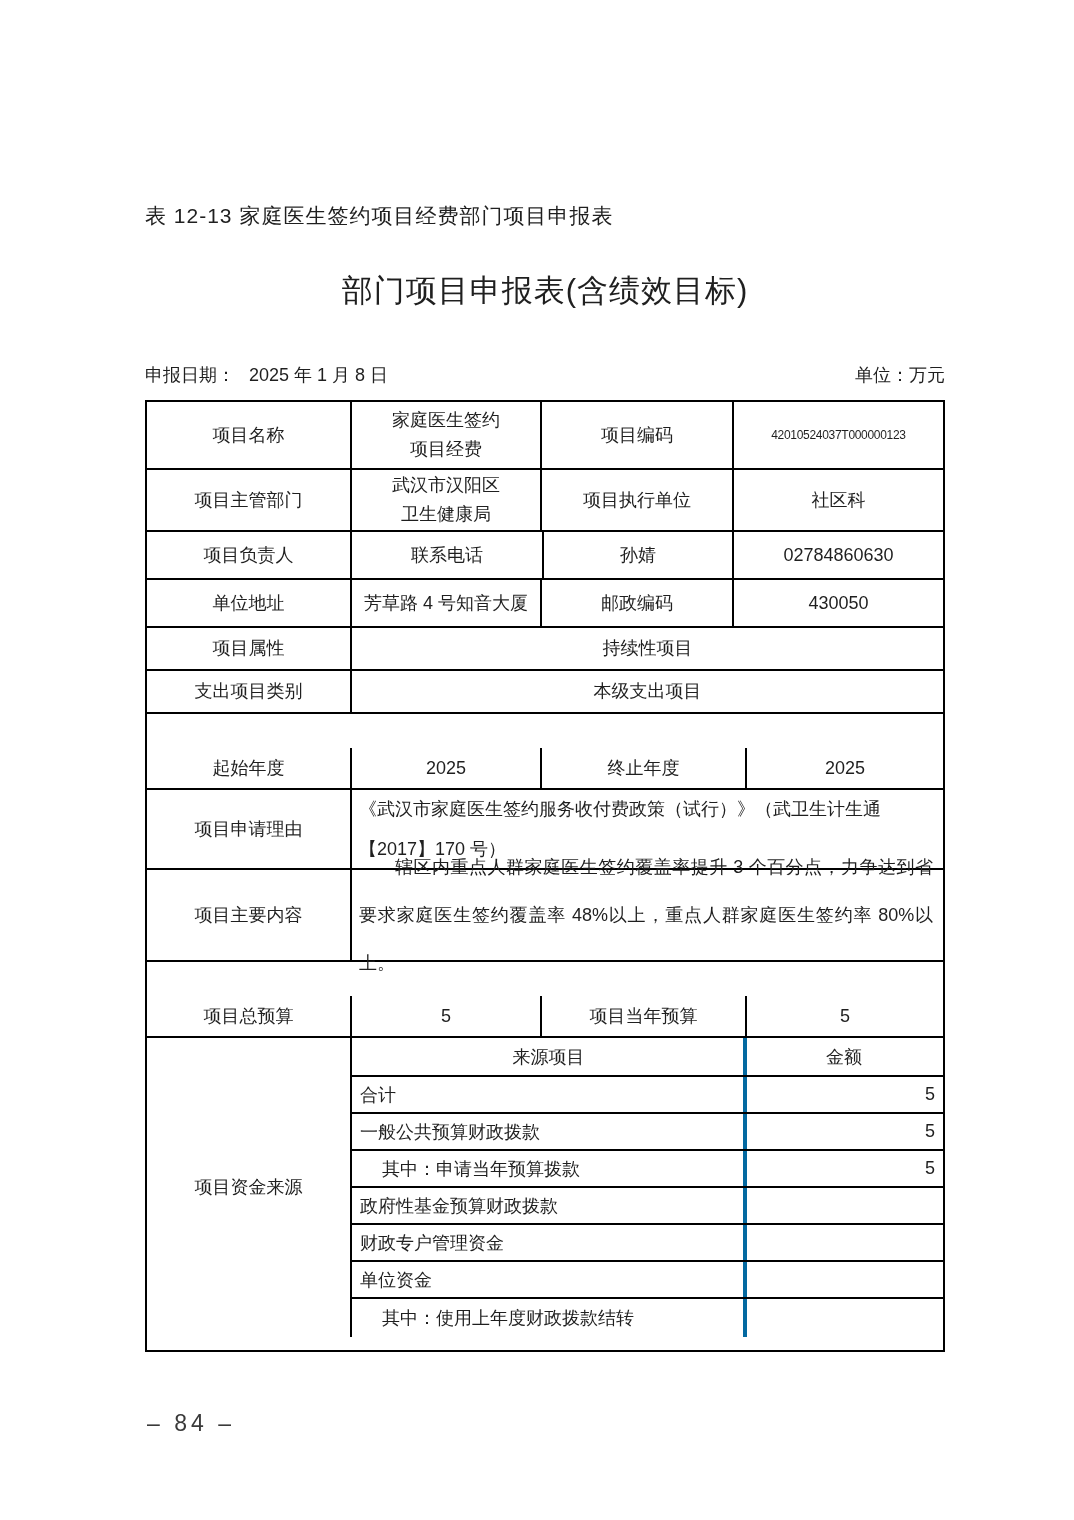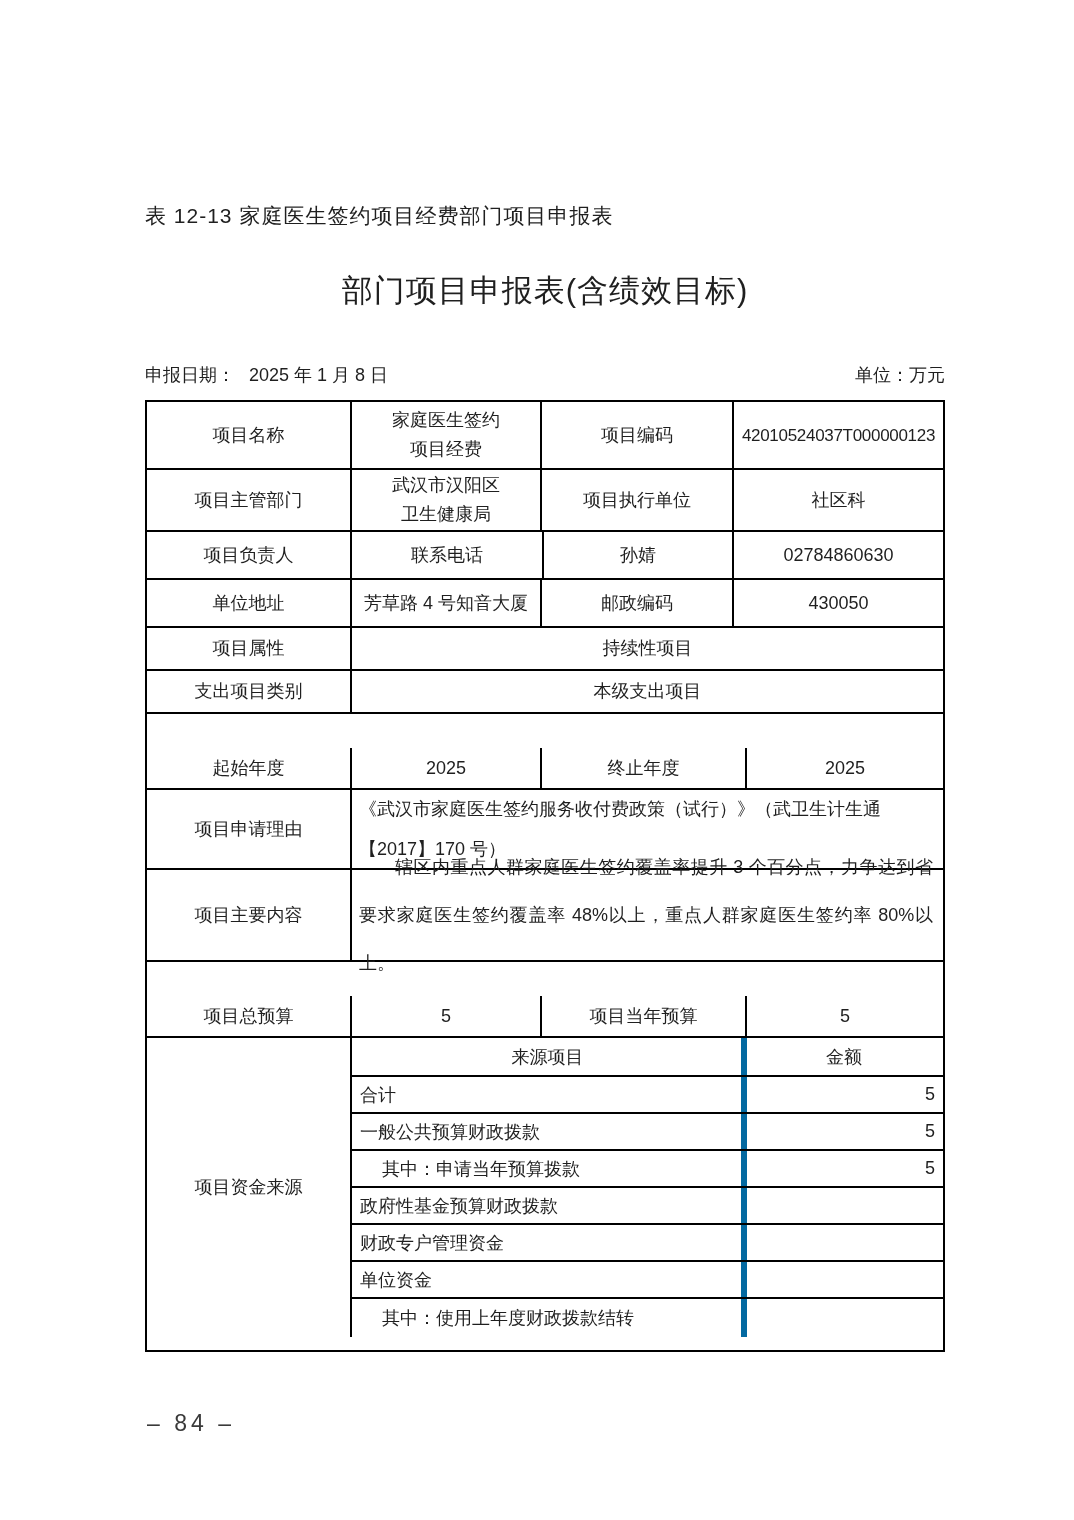--- a/index.html
+++ b/index.html
@@ -48,29 +48,29 @@
   .content-text{line-height:48px;text-indent:2em;text-align:justify;}
   .two-line{line-height:29px;}
   .label-wrap{line-height:26px;padding:0 4px;}
   
   .funding-right{flex:1 1 auto;display:flex;flex-direction:column;}
   .f-row{display:flex;border-bottom:2px solid #000;box-sizing:border-box;flex:0 0 auto;}
   .f-row:last-child{border-bottom:none;flex:1 1 auto;}
   .f-head{height:39px;}
   .f-item{height:37px;}
   .f-cell{
-    border-right:6px solid #0369a1;box-sizing:border-box;display:flex;
+    border-right:4px solid #0369a1;box-sizing:border-box;display:flex;
     align-items:center;justify-content:center;padding:0 6px;
   }
   .f-cell:last-child{border-right:none;}
   .f-source{flex:1 1 auto;justify-content:flex-start;text-align:left;padding-left:8px;}
   .f-source.indent{padding-left:30px;}
   .f-amount{width:196px;flex:0 0 auto;justify-content:flex-end;text-align:right;padding-right:8px;border-radius:11px;}
   .f-amount.head{justify-content:center;text-align:center;}
-  .code-text{font-size:17px;letter-spacing:-0.3px;white-space:nowrap;}
+  .code-text{font-size:12px;letter-spacing:-0.3px;white-space:nowrap;}
   .footer{
     position:absolute;left:147px;top:1410px;font-size:23px;color:#3a3a3a;
     letter-spacing:4px;
   }
 </style>
 </head>
 <body>
 
 <div class="caption">表 12-13 家庭医生签约项目经费部门项目申报表</div>
 

